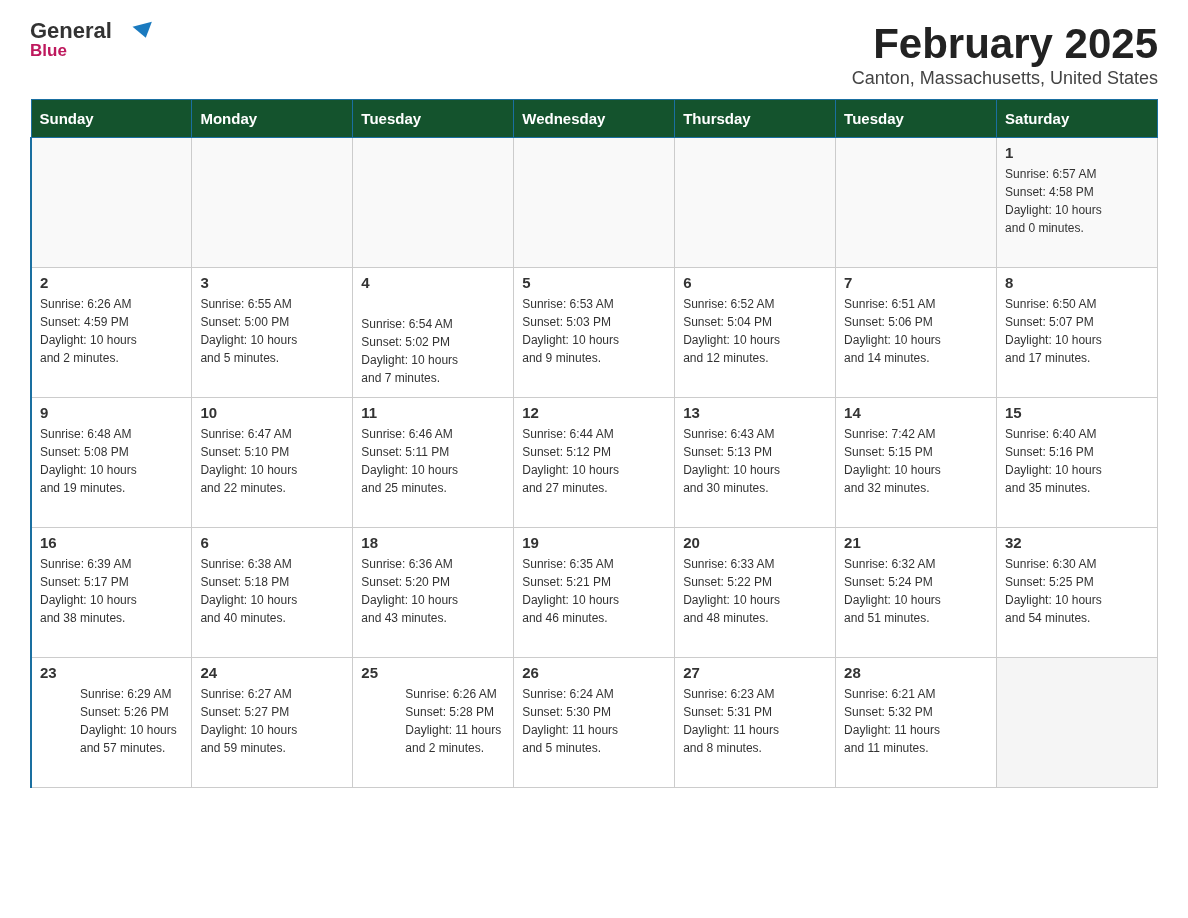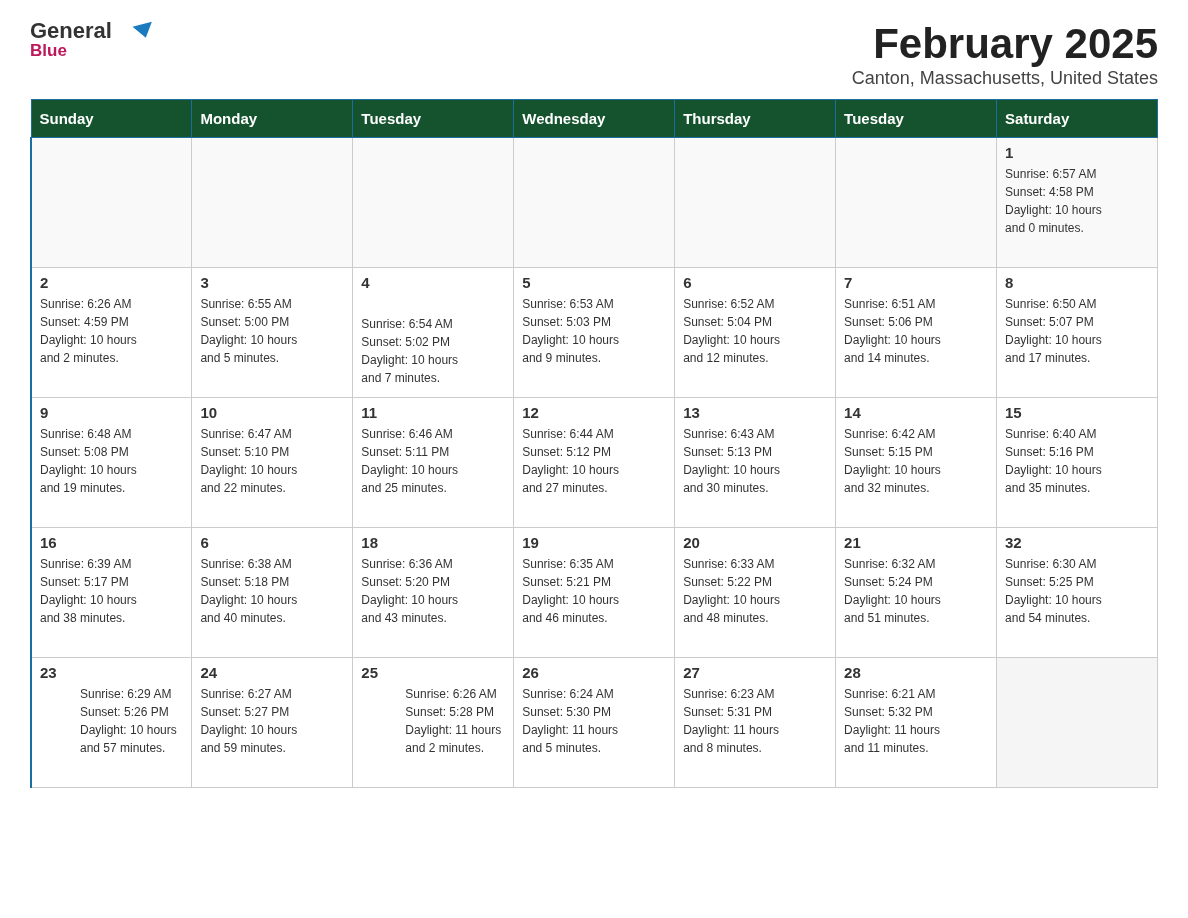--- a/index.html
+++ b/index.html
@@ -235,21 +235,21 @@
         </td>
         <td>
           <span class="day-number">13</span>
           <div class="day-info" style="white-space: pre-line;">Sunrise: 6:43 AM
 Sunset: 5:13 PM
 Daylight: 10 hours
 and 30 minutes.</div>
         </td>
         <td>
           <span class="day-number">14</span>
-          <div class="day-info" style="white-space: pre-line;">Sunrise: 6:42 AM
+          <div class="day-info" style="white-space: pre-line;">Sunrise: 7:42 AM
 Sunset: 5:15 PM
 Daylight: 10 hours
 and 32 minutes.</div>
         </td>
         <td>
           <span class="day-number">15</span>
           <div class="day-info" style="white-space: pre-line;">Sunrise: 6:40 AM
 Sunset: 5:16 PM
 Daylight: 10 hours
 and 35 minutes.</div>

